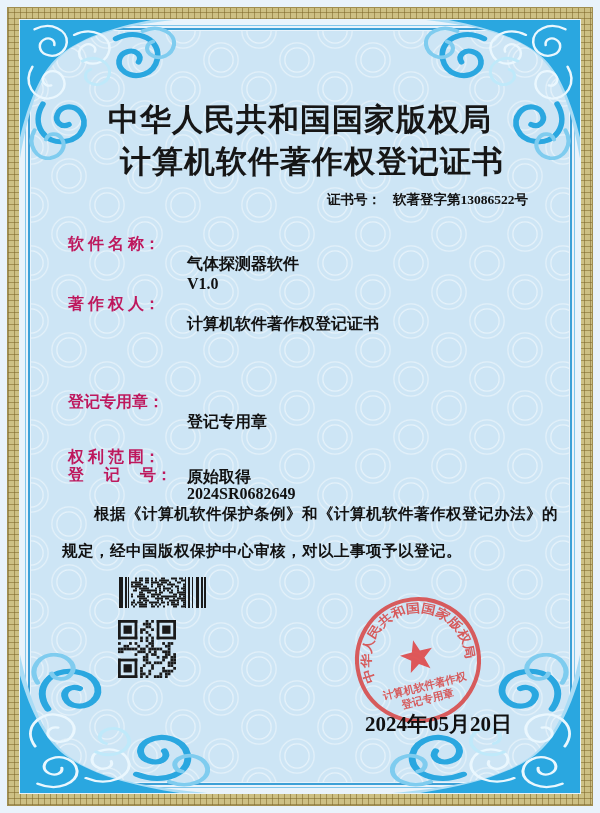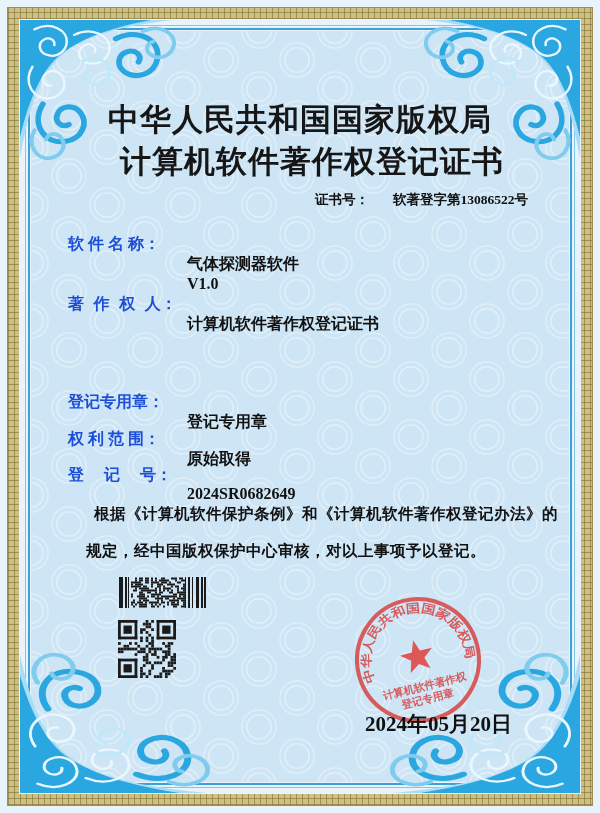--- a/index.html
+++ b/index.html
@@ -40,35 +40,35 @@
   
   .title{
     position:absolute;left:0;width:600px;text-align:center;
     font-size:31px;font-weight:bold;color:#161616;letter-spacing:1px;white-space:nowrap;
   }
   .t1{top:99px;} .t2{top:141px;padding-left:12px;}
   .certno{
     position:absolute;top:191px;right:72px;
     font-size:13.5px;font-weight:bold;color:#111;white-space:nowrap;
   }
-  .certno .lab{margin-right:24px;}
+  .certno .lab{margin-right:12px;}
   .field-label{
-    position:absolute;left:68px;font-size:16px;font-weight:bold;color:#1d4ed8;white-space:nowrap;
+    position:absolute;left:68px;font-size:16px;font-weight:bold;color:#be185d;white-space:nowrap;
   }
   .field-value{
     position:absolute;left:187px;font-size:16px;font-weight:bold;color:#111;white-space:nowrap;margin-top:20px;
   }
-  .r1{top:234px;} .r1b{top:255px;} .r2{top:294px;font-family:Liberation Mono, monospace;}
-  .r3{top:392px;} .r4{top:429px;} .r5{top:465px;}
+  .r1{top:234px;} .r1b{top:255px;} .r2{top:294px;}
+  .r3{top:392px;} .r4{top:447px;} .r5{top:465px;}
   .statement-line{
     position:absolute;left:62px;width:486px;
     font-size:15.5px;font-weight:bold;color:#111;letter-spacing:.5px;white-space:nowrap;
   }
   .s1{top:504px;padding-left:32px;}
-  .s2{top:541px;margin-left:24px;}
+  .s2{top:541px;}
   .date{
     position:absolute;left:365px;top:710px;
     font-size:21px;font-weight:bold;color:#101010;white-space:nowrap;z-index:6;
   }
   
   .barcode{position:absolute;left:119px;top:577px;width:87px;height:31px;}
   .qrcode{position:absolute;left:118px;top:620px;width:58px;height:58px;}
   .seal{
     position:absolute;left:352px;top:594px;width:132px;height:132px;
     transform:rotate(-14deg);opacity:.88;z-index:5;

